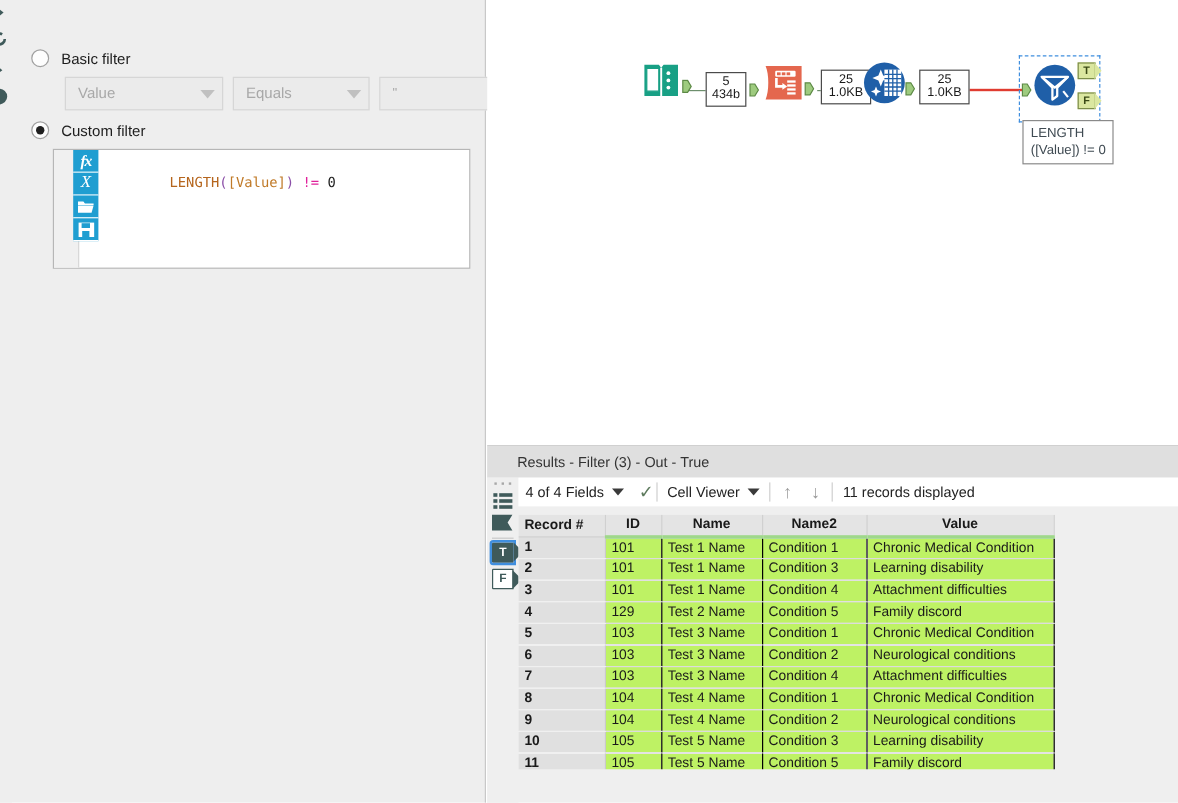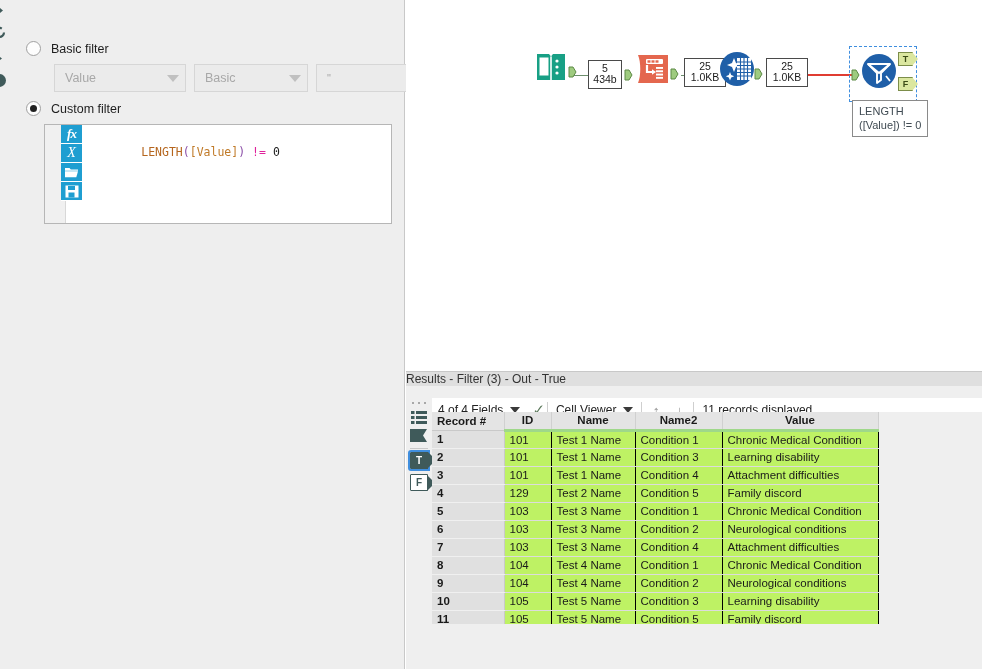--- a/index.html
+++ b/index.html
@@ -165,24 +165,24 @@
 
   
   #results {
     position: absolute; left: 406px; top: 371px;
     width: 576px; height: 298px;
     background: #efefef;
     border-top: 1px solid #c8c8c8;
   }
   #results-title {
     position: absolute; left: 0; top: 0;
-    width: 576px; height: 14px;
+    width: 576px; height: 26px;
     background: #dfdfdf;
     display: flex; align-items: center;
-    padding-left: 0;
+    padding-left: 25px;
     font-size: 12px; color: #333333;
   }
   #res-sidebar {
     position: absolute; left: 0; top: 26px;
     width: 26px; height: 272px;
     background: #efefef;
     display: flex; flex-direction: column; align-items: center;
   }
   .res-side-dots {
     margin-top: 4px; width: 14px; height: 5px;
@@ -223,21 +223,21 @@
     width: 0; height: 0; margin-left: 7px;
     border-left: 5px solid transparent;
     border-right: 5px solid transparent;
     border-top: 6px solid #3a3a3a;
   }
   .tb-sep { width: 1px; height: 16px; background: #cfcfcf; margin: 0 2px; }
   .tb-check { color: #5d7a5d; font-size: 15px; margin-left: 6px; }
   .tb-arrow { color: #9a9a9a; font-size: 15px; padding: 0 8px; }
 
   #grid-wrap {
-    position: absolute; left: 26px; top: 40px;
+    position: absolute; left: 26px; top: 57px;
     width: 550px; height: 212px;
     background: #efefef;
     overflow: hidden;
   }
   table.rg { border-collapse: collapse; table-layout: fixed; }
   table.rg th {
     background: #e4e4e4;
     border-right: 1px solid #d0d0d0;
     border-bottom: 3px solid #9fd88a;
     font-size: 11.5px; font-weight: bold;
@@ -306,21 +306,21 @@
         <span class="radio"></span>
         <span class="radio-label">Basic filter</span>
       </div>
 
       <div id="basic-row">
         <div class="ddl" id="ddl-value">
           <span class="lbl">Value</span>
           <span class="caret"></span>
         </div>
         <div class="ddl" id="ddl-op">
-          <span class="lbl">Basic</span>
+          <span class="lbl">Equals</span>
           <span class="caret"></span>
         </div>
         <div class="ddl" id="txt-val">
           <span class="lbl" style="font-size:11px;">"</span>
         </div>
       </div>
 
       <div class="radio-row" style="left:16px; top:81px;text-align:center;">
         <span class="radio checked"></span>
         <span class="radio-label">Custom filter</span>

